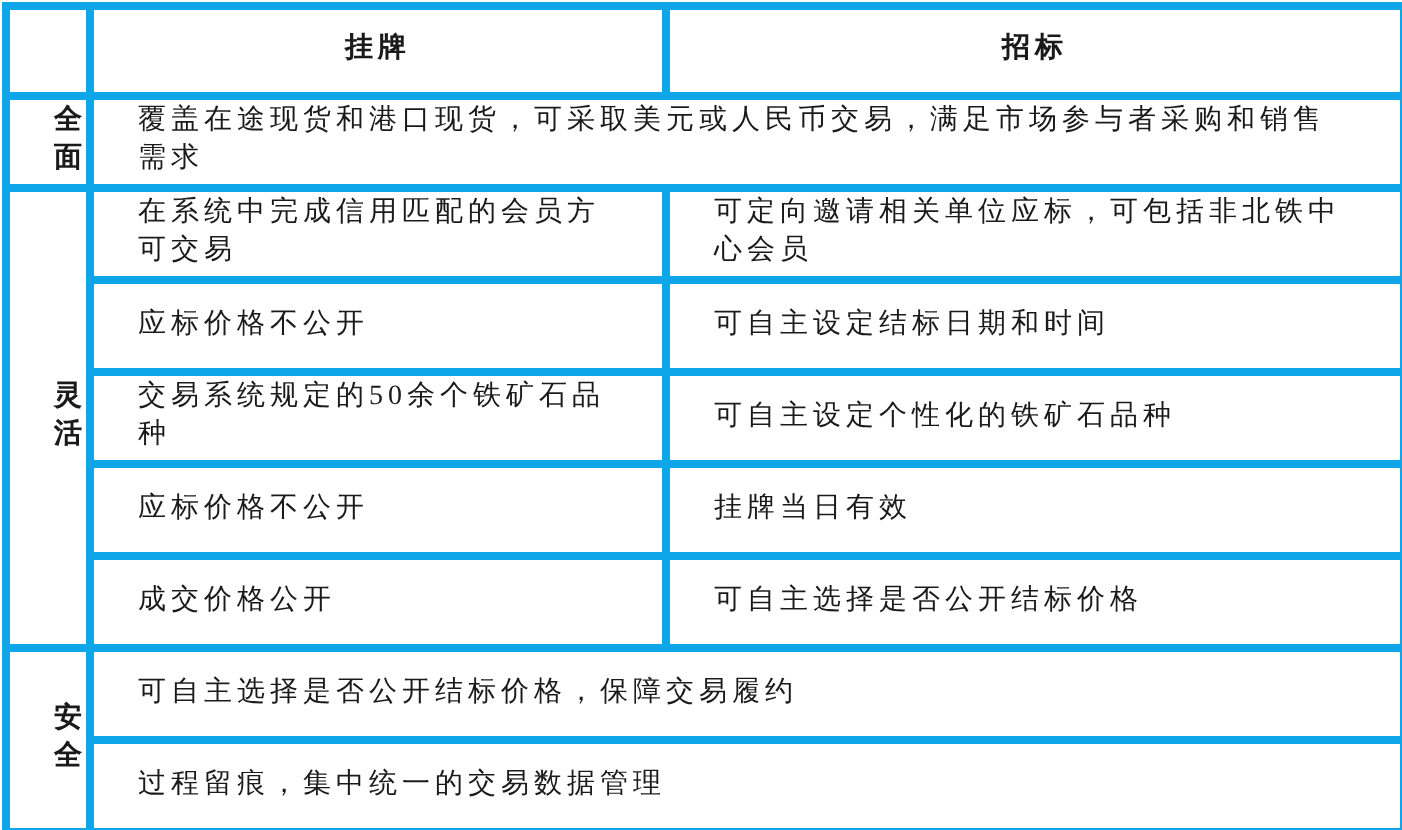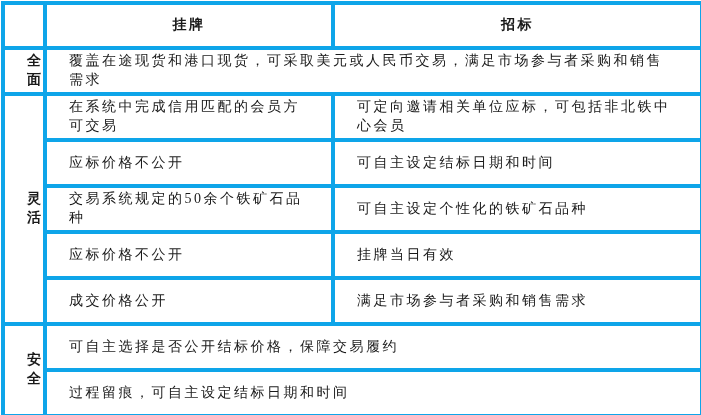--- a/index.html
+++ b/index.html
@@ -85,25 +85,25 @@
       <tr class="row">
         <td>交易系统规定的50余个铁矿石品种</td>
         <td>可自主设定个性化的铁矿石品种</td>
       </tr>
       <tr class="row">
         <td>应标价格不公开</td>
         <td>挂牌当日有效</td>
       </tr>
       <tr class="row">
         <td>成交价格公开</td>
-        <td>满足市场参与者采购和销售需求</td>
+        <td>可自主选择是否公开结标价格</td>
       </tr>
 
       <tr class="row">
         <td class="grp" rowspan="2">安全</td>
         <td colspan="2">可自主选择是否公开结标价格，保障交易履约</td>
       </tr>
       <tr class="row">
-        <td colspan="2">过程留痕，可自主设定结标日期和时间</td>
+        <td colspan="2">过程留痕，集中统一的交易数据管理</td>
       </tr>
     </tbody>
   </table>
 </div>
 
 </body></html>

